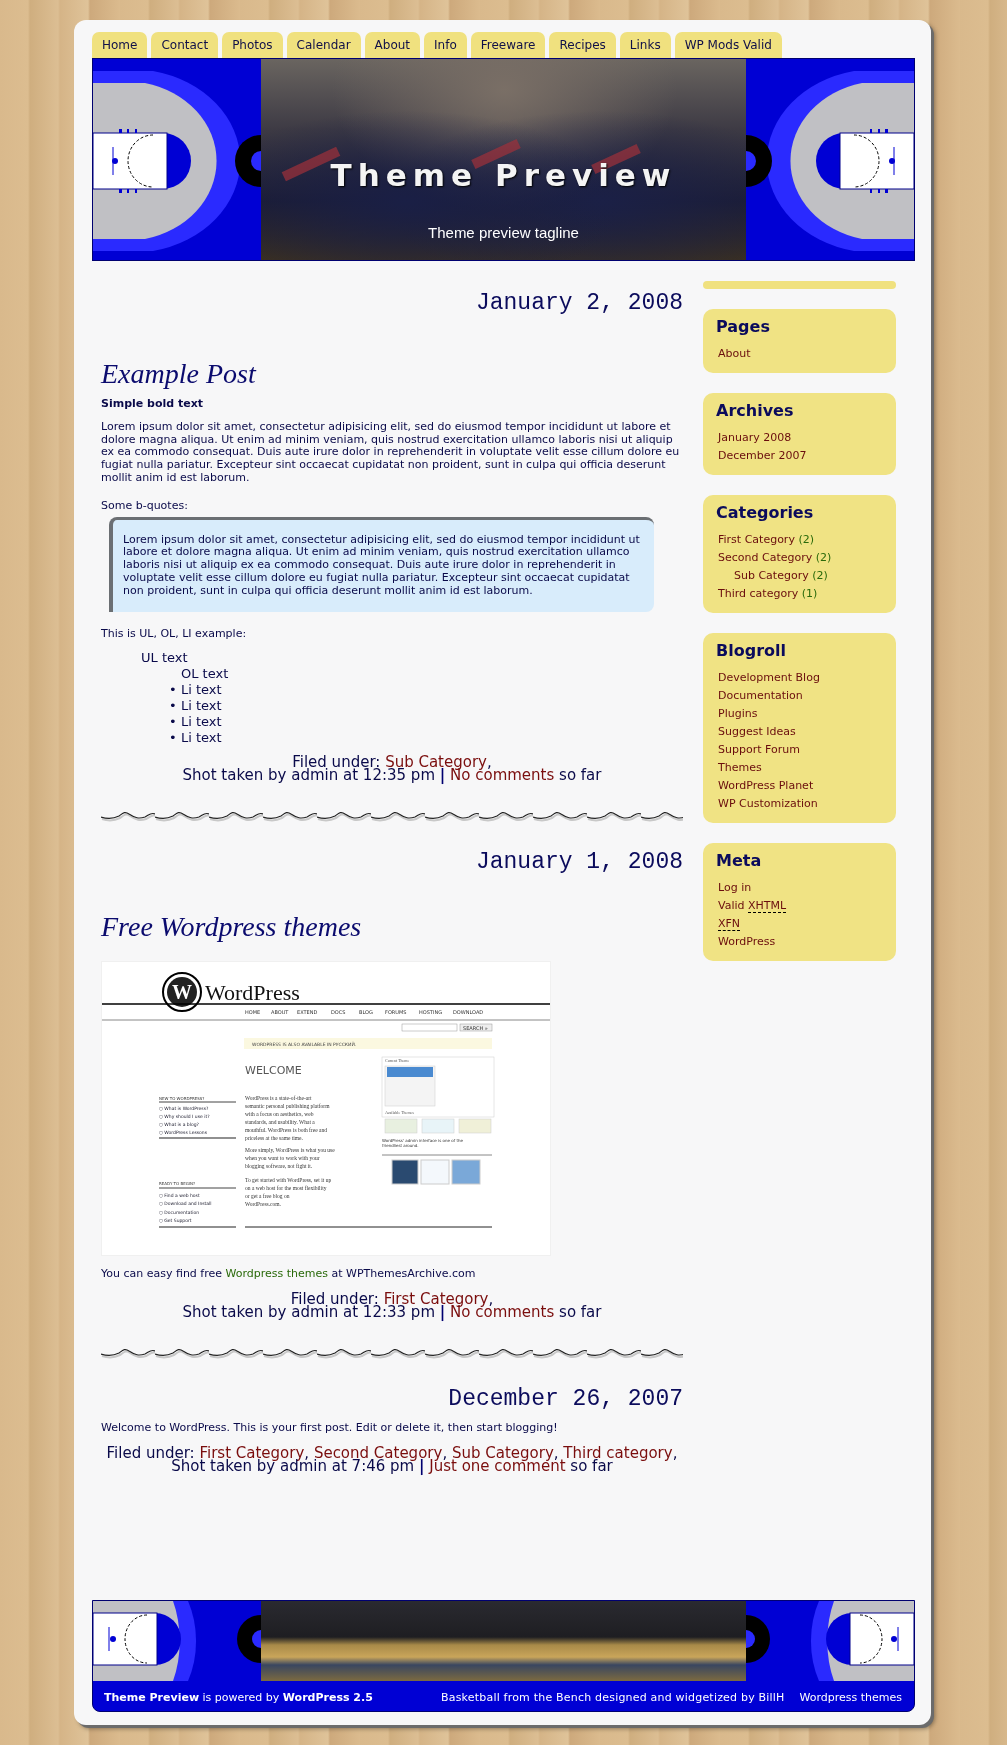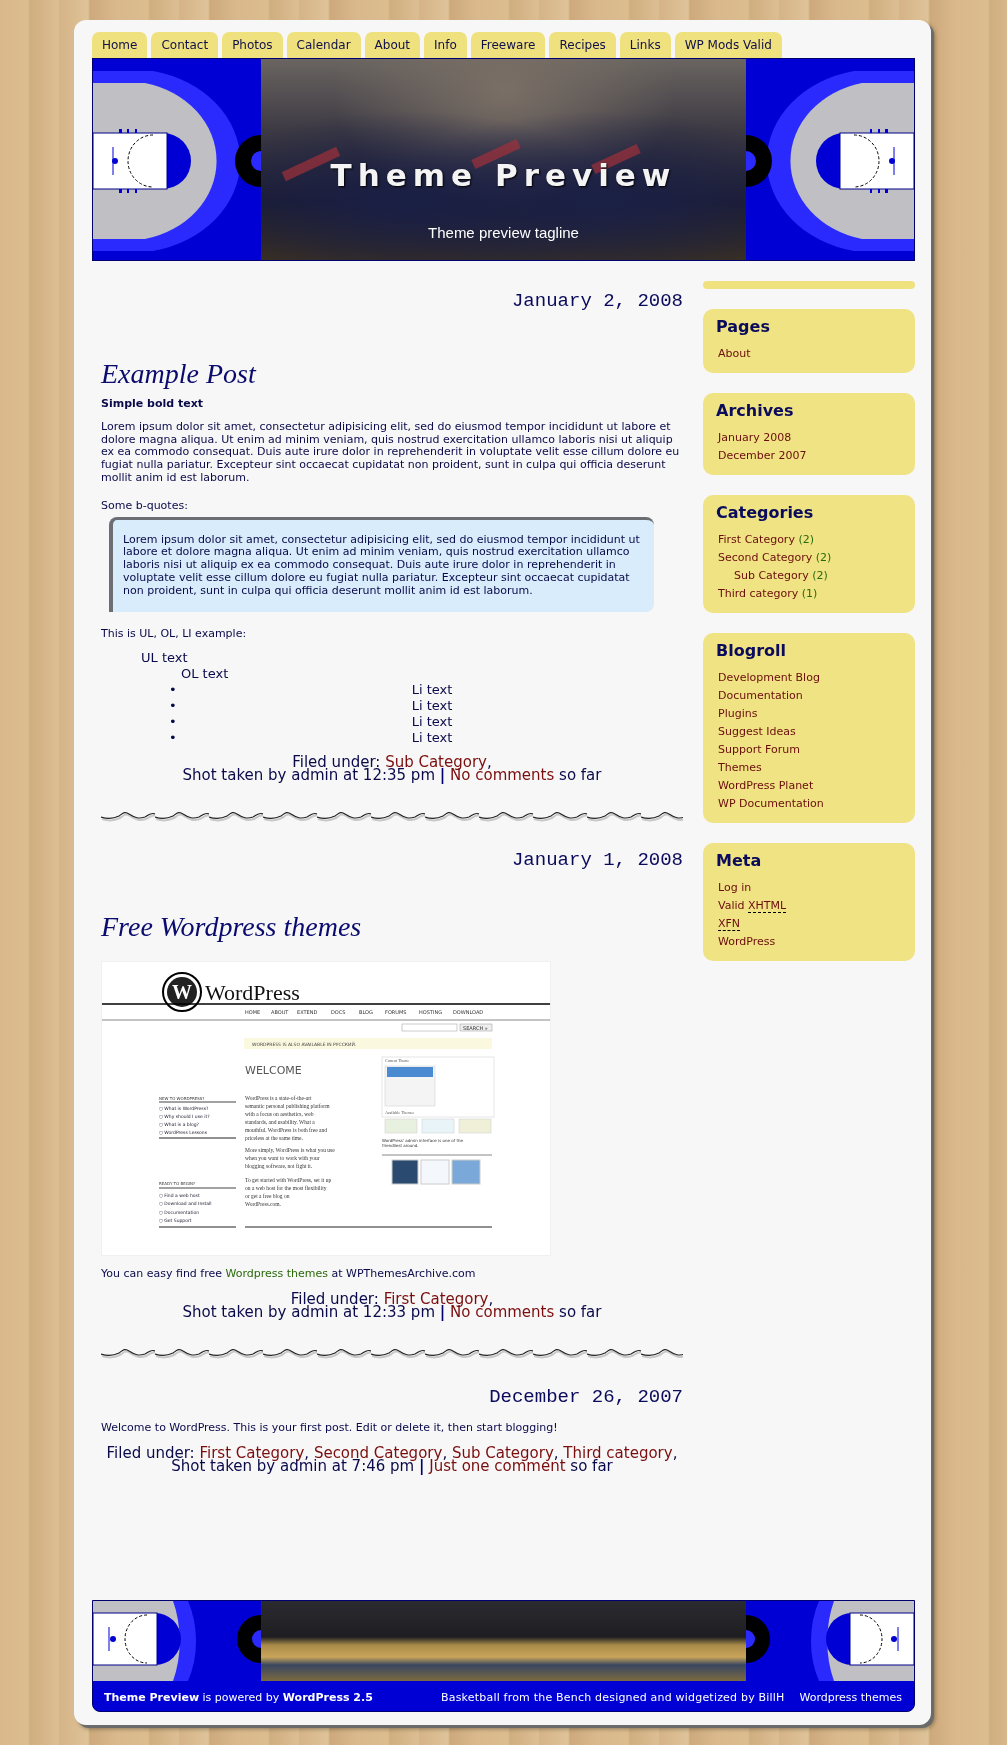--- a/index.html
+++ b/index.html
@@ -51,50 +51,50 @@
   }
   .tagline {
     position: absolute; left: 0; right: 0; top: 165px; text-align: center;
     color: #ffffff; font-size: 15px;
     font-family: "Liberation Sans", sans-serif;
   }
   
   .main { position: absolute; left: 101px; top: 290px; width: 582px; }
   .post-date {
     text-align: right; font-family: "Liberation Mono", monospace;
-    font-size: 19px; color: #0b0b5c; height: 36px;
+    font-size: 23px; color: #0b0b5c; height: 36px;
   }
   .post-title {
     font-family: "Liberation Serif", serif; font-style: italic;
     font-size: 28px; color: #0b0b6e; margin-top: 32px; margin-bottom: 8px;
   }
   .post p { font-size: 11px; line-height: 12.8px; margin-bottom: 15px; color: #0a0a4a; }
   .bold-text { font-weight: bold; margin-bottom: 10px !important; }
   .bquote {
     margin: 4px 0 16px 8px; width: 545px;
     background: #d8ecfb; border-left: 4px solid #6b6f73; border-top: 3px solid #6b6f73;
     border-radius: 8px 8px 8px 0; padding: 14px 10px 14px 10px;
     font-size: 11px; line-height: 12.8px;
   }
   .list-block { margin-left: 40px; font-size: 13px; line-height: 16px; margin-bottom: 10px; }
   .list-block .ol { margin-left: 40px; }
   .list-block ul { margin-left: 40px; list-style: none; }
-  .list-block li { position: relative; padding-left: 0; text-align: center; }
+  .list-block li { position: relative; padding-left: 0; }
   .list-block li::before { content: "•"; position: absolute; left: -12px; }
   .meta { font-size: 15px; line-height: 13px; color: #0a0a4a; text-align: center; }
   .meta a { color: #7a0d0d; text-decoration: none; cursor: pointer; }
   .meta .sep { font-weight: bold; color: #000070; }
   .squiggle { height: 14px; margin: 26px 0 24px 0; }
   .wp-shot {
     width: 450px; height: 295px; background: #ffffff; position: relative;
     margin-bottom: 12px; overflow: hidden; border: 1px solid #f0f0f0;
   }
   .post-body-link { color: #2a6a0a; text-decoration: none; }
   
-  .sidebar { position: absolute; left: 703px; top: 281px; width: 212px; }
+  .sidebar { position: absolute; left: 703px; top: 281px; width: 193px; }
   .topbar { height: 8px; background: #f0e17f; border-radius: 4px; margin-bottom: 20px; }
   .widget {
     background: #f0e384; border-radius: 10px; padding: 8px 14px 10px 13px; margin-bottom: 20px;
   }
   .widget h2 {
     font-family: "DejaVu Sans", sans-serif; font-weight: bold; font-size: 16px;
     color: #0b0b5c; margin-bottom: 9px;
   }
   .widget li { list-style: none; font-size: 11px; line-height: 18px; color: #7a0d0d; padding-left: 2px; }
   .widget li a { color: #6a0d0d; text-decoration: none; cursor: pointer; }
@@ -367,21 +367,21 @@
   <div class="widget">
     <h2>Blogroll</h2>
     <ul>
       <li><a>Development Blog</a></li>
       <li><a>Documentation</a></li>
       <li><a>Plugins</a></li>
       <li><a>Suggest Ideas</a></li>
       <li><a>Support Forum</a></li>
       <li><a>Themes</a></li>
       <li><a>WordPress Planet</a></li>
-      <li><a>WP Documentation</a></li>
+      <li><a>WP Customization</a></li>
     </ul>
   </div>
 
   <div class="widget">
     <h2>Meta</h2>
     <ul>
       <li><a>Log in</a></li>
       <li><a><span>Valid</span> <span class="abbr">XHTML</span></a></li>
       <li><a><span class="abbr">XFN</span></a></li>
       <li><a>WordPress</a></li>

